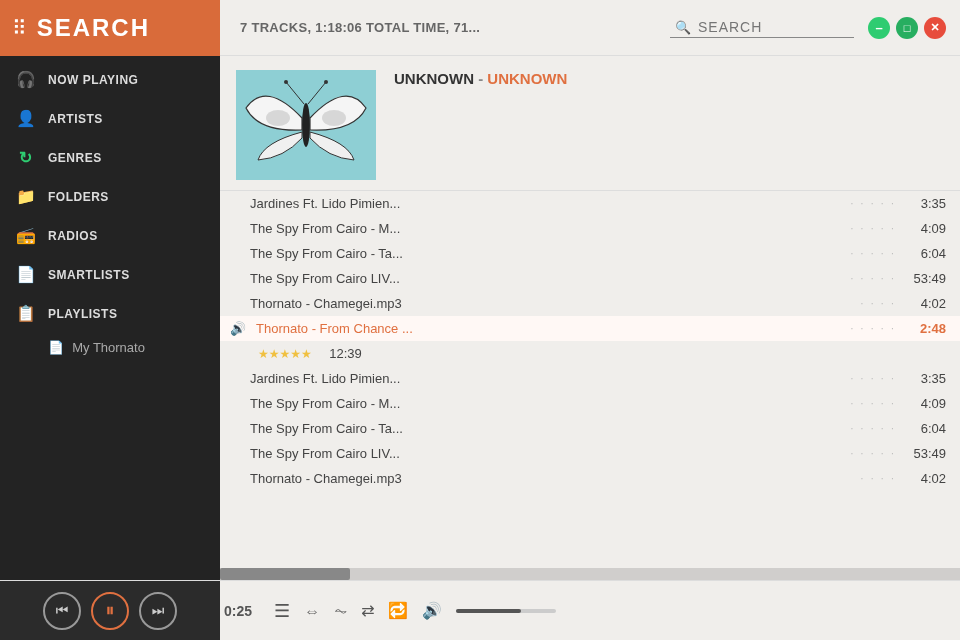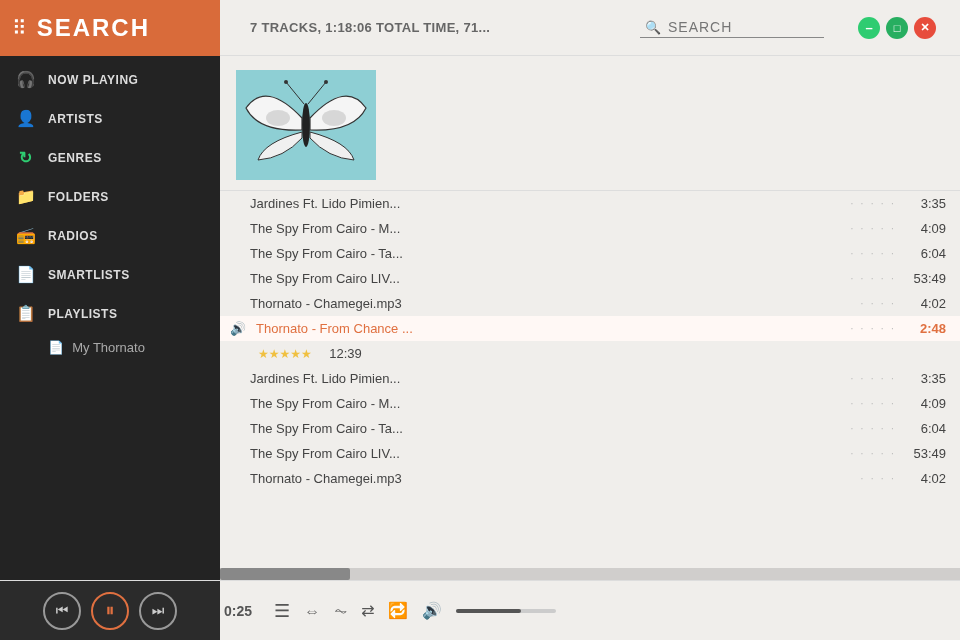--- a/index.html
+++ b/index.html
@@ -11,21 +11,21 @@
     }
   </style>
 </head>
 <body>
 
 <div style="display:flex; flex-direction:row; height:56px; flex-shrink:0;">
   <div id="header-title-bar" style="width:220px;height:56px;background:#d96b3a;display:flex;align-items:center;padding:0 12px;flex-shrink:0;">
     <span style="color:white;font-size:20px;margin-right:10px;">⠿</span>
     <span style="color:white;font-size:24px;font-weight:bold;letter-spacing:2px;">SEARCH</span>
   </div>
-  <div style="flex:1;background:#f0eeeb;display:flex;align-items:center;padding:0 24px;border-bottom:1px solid #ddd;gap:20px;">
+  <div style="flex:1;background:#f0eeeb;display:flex;align-items:center;padding:0 14px;border-bottom:1px solid #ddd;">
     <span style="flex:1;font-size:13px;color:#666;font-weight:600;letter-spacing:0.3px;padding-left:6px;">7 TRACKS, 1:18:06 TOTAL TIME, 71...</span>
     <div style="display:flex;align-items:center;border-bottom:1.5px solid #888;padding:2px 6px;margin-right:14px;">
       <span style="color:#666;margin-right:6px;font-size:13px;">🔍</span>
       <input style="border: none; outline: none; background: transparent; font-size: 14px; color: rgb(85, 85, 85); width: 150px; letter-spacing: 1px;" type="text" placeholder="SEARCH">
     </div>
     <div style="display:flex;gap:6px;">
       <button style="width:22px;height:22px;border-radius:50%;border:none;cursor:pointer;background:#2ecc71;color:white;font-size:13px;font-weight:bold;display:flex;align-items:center;justify-content:center;">–</button>
       <button style="width:22px;height:22px;border-radius:50%;border:none;cursor:pointer;background:#27ae60;color:white;font-size:11px;font-weight:bold;display:flex;align-items:center;justify-content:center;">□</button>
       <button style="width:22px;height:22px;border-radius:50%;border:none;cursor:pointer;background:#e74c3c;color:white;font-size:11px;font-weight:bold;display:flex;align-items:center;justify-content:center;">✕</button>
     </div>
@@ -95,20 +95,27 @@
 
               <ellipse cx="42" cy="48" rx="12" ry="8" fill="rgba(0,0,0,0.12)"></ellipse>
 
               <ellipse cx="98" cy="48" rx="12" ry="8" fill="rgba(0,0,0,0.12)"></ellipse>
 
               <line x1="68" y1="34" x2="50" y2="12" stroke="#333" stroke-width="1"></line>
               <circle cx="50" cy="12" r="2" fill="#333"></circle>
               <line x1="72" y1="34" x2="90" y2="12" stroke="#333" stroke-width="1"></line>
               <circle cx="90" cy="12" r="2" fill="#333"></circle>
             </svg>
+          </div>
+          <div style="padding-left:18px;">
+            <div style="font-size:15px;font-weight:bold;color:#333;">
+              <span style="color:#333;">UNKNOWN</span>
+              <span style="color:#888;"> - </span>
+              <span style="color:#e07040;font-weight:bold;">UNKNOWN</span>
+            </div>
           </div>
         </div>
 
         <div style="flex:1;overflow-y:auto;padding-bottom:4px;" id="track-list-container">
 
         <div style="display: flex; align-items: center; padding: 5px 14px 5px 10px; font-size: 13px; cursor: pointer; color: rgb(68, 68, 68);">
               <span style="width: 20px; flex-shrink: 0;"></span>
               <span style="flex: 1 1 0%; white-space: nowrap; overflow: hidden; text-overflow: ellipsis;">Jardines Ft. Lido Pimien...</span>
               <span style="color: rgb(187, 187, 187); font-size: 10px; margin: 0px 8px; letter-spacing: 2px; white-space: nowrap;">· · · · ·</span>
               <span style="font-size: 13px; min-width: 42px; text-align: right;">3:35</span>

